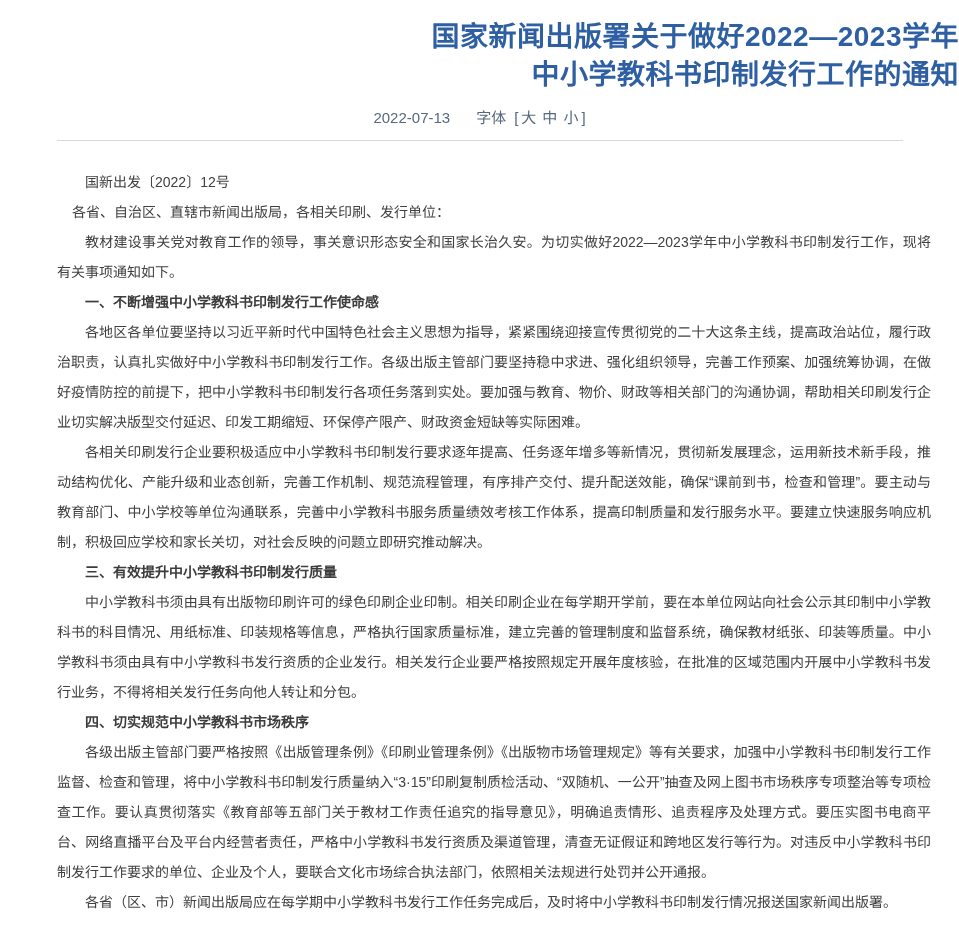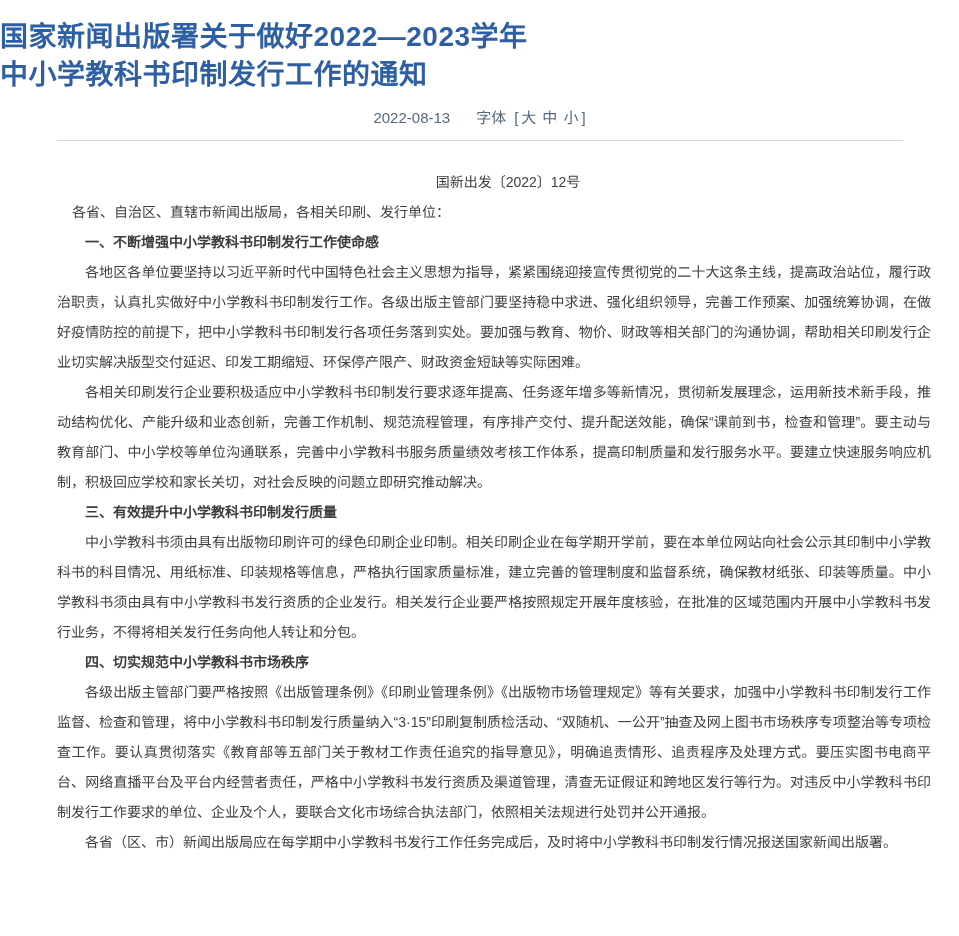--- a/index.html
+++ b/index.html
@@ -13,21 +13,21 @@
     overflow: hidden;
     font-family: "Liberation Sans", "DejaVu Sans", sans-serif;
   }
   .page {
     width: 959px;
     height: 936px;
     background: #ffffff;
   }
   .doc-title {
     margin: 18px auto 0;
-    text-align: left;
+    text-align: right;
     color: #2e5fa3;
     font-size: 28px;
     font-weight: 700;
     line-height: 38px;
     letter-spacing: 0.5px;
   }
   .meta-row {
     margin-top: 14px;
     text-align: center;
     color: #56687e;
@@ -51,21 +51,21 @@
   }
   .content {
     width: 874px;
     margin: 26px 0 0 57px;
     color: #404040;
     font-size: 14px;
     line-height: 30px;
     text-align: justify;
   }
   .doc-number {
-    text-align: center;
+    text-align: left;
     text-indent: 0;
     margin: 0;
   }
   .content p {
     margin: 0;
     text-indent: 2em;
   }
   .content p.salutation {
     text-indent: 0;
     margin-left: 15px;
@@ -83,28 +83,29 @@
 <body>
 
 <div class="page">
 
   <div class="doc-title">
     <div>国家新闻出版署关于做好2022—2023学年</div>
     <div>中小学教科书印制发行工作的通知</div>
   </div>
 
   <div class="meta-row">
-    <span class="date">2022-08-13</span><span class="font-label">字体</span><span>[</span><a>大</a><a>中</a><a>小</a><span>]</span>
+    <span class="date">2022-07-13</span><span class="font-label">字体</span><span>[</span><a>大</a><a>中</a><a>小</a><span>]</span>
   </div>
 
   <hr class="divider">
 
   <div class="content">
     <p class="doc-number">国新出发〔2022〕12号</p>
     <p class="salutation">各省、自治区、直辖市新闻出版局，各相关印刷、发行单位：</p>
+    <p>教材建设事关党对教育工作的领导，事关意识形态安全和国家长治久安。为切实做好2022—2023学年中小学教科书印制发行工作，现将有关事项通知如下。</p>
 
     <h2 class="section-heading">一、不断增强中小学教科书印制发行工作使命感</h2>
     <p>各地区各单位要坚持以习近平新时代中国特色社会主义思想为指导，紧紧围绕迎接宣传贯彻党的二十大这条主线，提高政治站位，履行政治职责，认真扎实做好中小学教科书印制发行工作。各级出版主管部门要坚持稳中求进、强化组织领导，完善工作预案、加强统筹协调，在做好疫情防控的前提下，把中小学教科书印制发行各项任务落到实处。要加强与教育、物价、财政等相关部门的沟通协调，帮助相关印刷发行企业切实解决版型交付延迟、印发工期缩短、环保停产限产、财政资金短缺等实际困难。</p>
 
     <p>各相关印刷发行企业要积极适应中小学教科书印制发行要求逐年提高、任务逐年增多等新情况，贯彻新发展理念，运用新技术新手段，推动结构优化、产能升级和业态创新，完善工作机制、规范流程管理，有序排产交付、提升配送效能，确保“课前到书，检查和管理”。要主动与教育部门、中小学校等单位沟通联系，完善中小学教科书服务质量绩效考核工作体系，提高印制质量和发行服务水平。要建立快速服务响应机制，积极回应学校和家长关切，对社会反映的问题立即研究推动解决。</p>
 
     <h2 class="section-heading">三、有效提升中小学教科书印制发行质量</h2>
     <p>中小学教科书须由具有出版物印刷许可的绿色印刷企业印制。相关印刷企业在每学期开学前，要在本单位网站向社会公示其印制中小学教科书的科目情况、用纸标准、印装规格等信息，严格执行国家质量标准，建立完善的管理制度和监督系统，确保教材纸张、印装等质量。中小学教科书须由具有中小学教科书发行资质的企业发行。相关发行企业要严格按照规定开展年度核验，在批准的区域范围内开展中小学教科书发行业务，不得将相关发行任务向他人转让和分包。</p>
 
     <h2 class="section-heading">四、切实规范中小学教科书市场秩序</h2>

